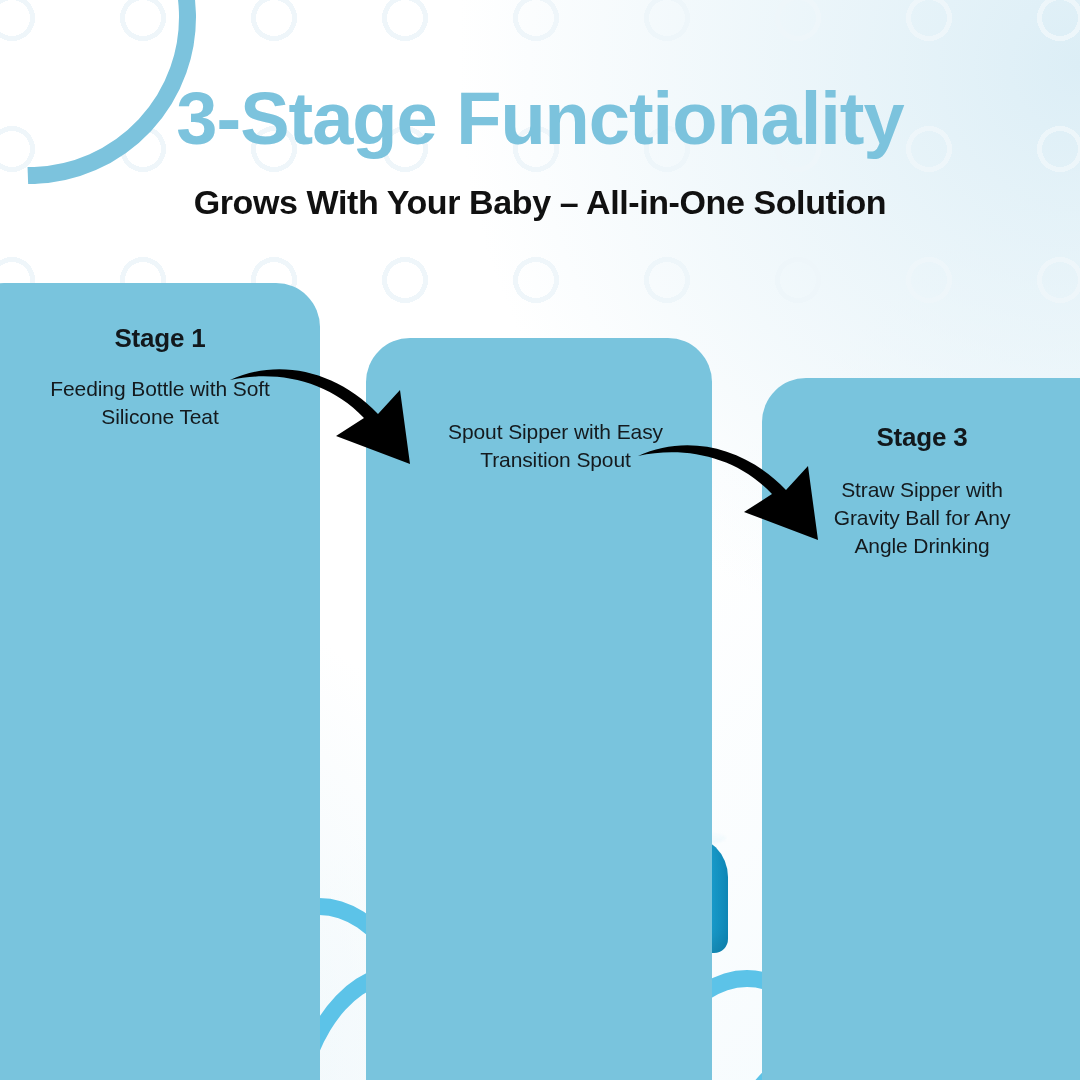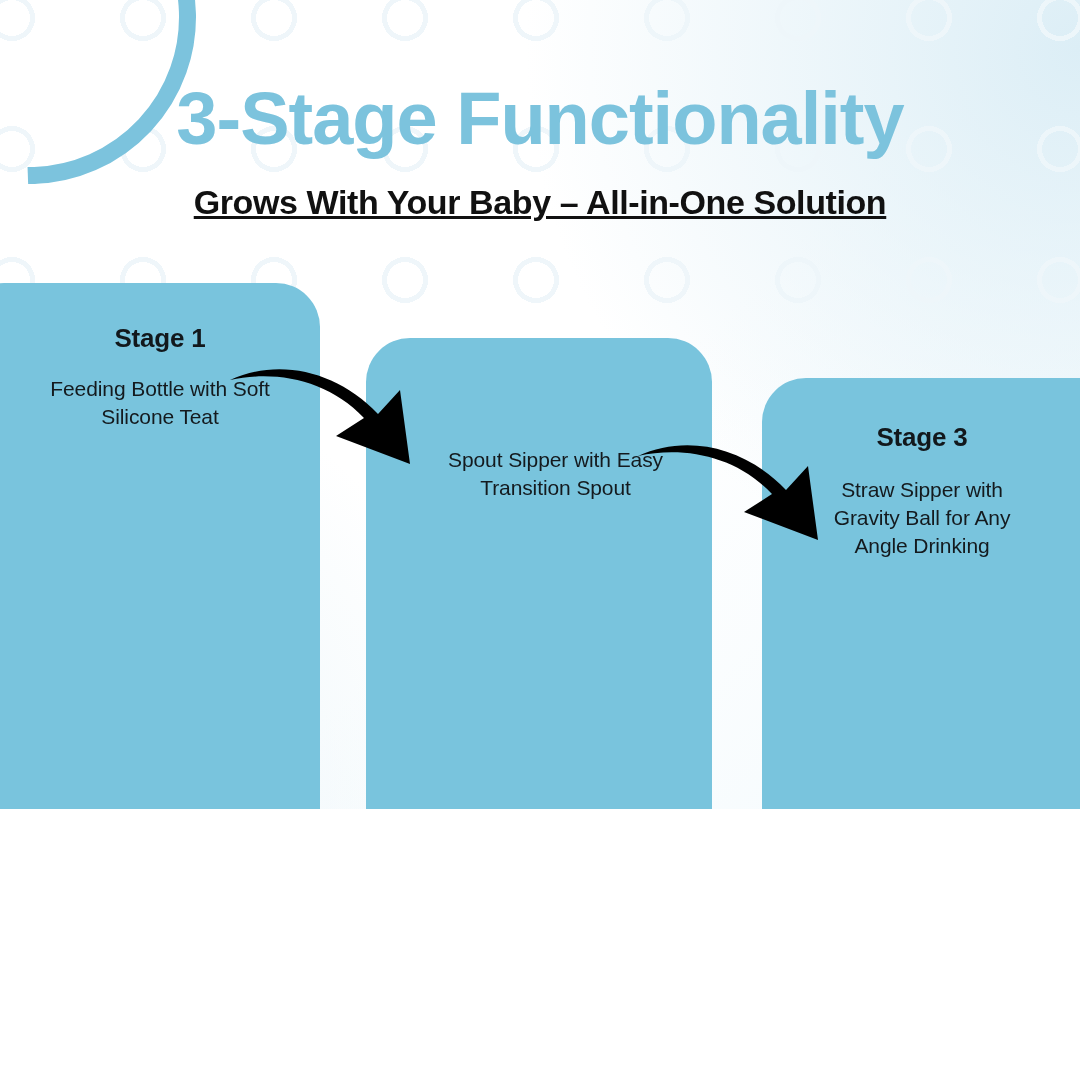--- a/index.html
+++ b/index.html
@@ -3,21 +3,21 @@
 <meta charset="utf-8">
 <style>
   html, body {
     margin: 0;
     padding: 0;
     background: #ffffff;
   }
   #canvas {
     position: relative;
     width: 1080px;
-    height: 809px;
+    height: 1080px;
     overflow: hidden;
     background: #be185d;
     font-family: "Liberation Sans", sans-serif;
   }
 
   
   .bg-gradient {
     position: absolute;
     inset: 0;
     background:
@@ -68,21 +68,20 @@
     left: 0;
     right: 0;
     top: 185px;
     text-align: center;
     font-size: 34px;
     line-height: 1;
     font-weight: 700;
     letter-spacing: -.4px;
     color: #111111;
     white-space: nowrap;
-    text-decoration: underline;
   }
 
   
   .panel {
     position: absolute;
     background: #79c4dd;
   }
   #panel-1 { left: -40px;  top: 283px; width: 360px; height: 800px;
              border-radius: 44px 44px 0 0; }
   #panel-2 { left: 366px;  top: 338px; width: 346px; height: 745px;
@@ -106,21 +105,21 @@
     font-size: 21px;
     line-height: 28px;
     font-weight: 400;
     color: #141a1e;
     letter-spacing: -.1px;
     white-space: pre-line;
   }
   #panel-1 .stage-title { top: 40px; padding-left: 40px; }
   #panel-1 .stage-desc  { top: 92px; padding-left: 40px; }
   #panel-2 .stage-title { top: 42px; }
-  #panel-2 .stage-desc  { top: 108px; padding-left: 33px; }
+  #panel-2 .stage-desc  { top: 80px; padding-left: 33px; }
   #panel-3 .stage-title { top: 44px; padding-right: 40px; }
   #panel-3 .stage-desc  { top: 98px; padding-right: 40px; }
 
   
   .arrow { position: absolute; }
   #arrow-1 { left: 228px; top: 318px; width: 210px; height: 150px; }
   #arrow-2 { left: 636px; top: 394px; width: 210px; height: 150px; }
 
   
   .photo {

